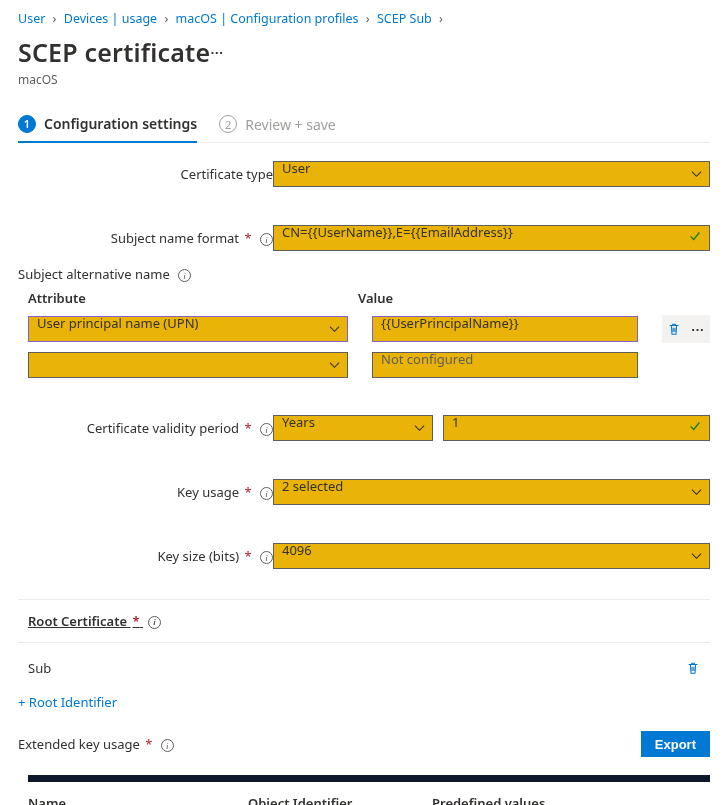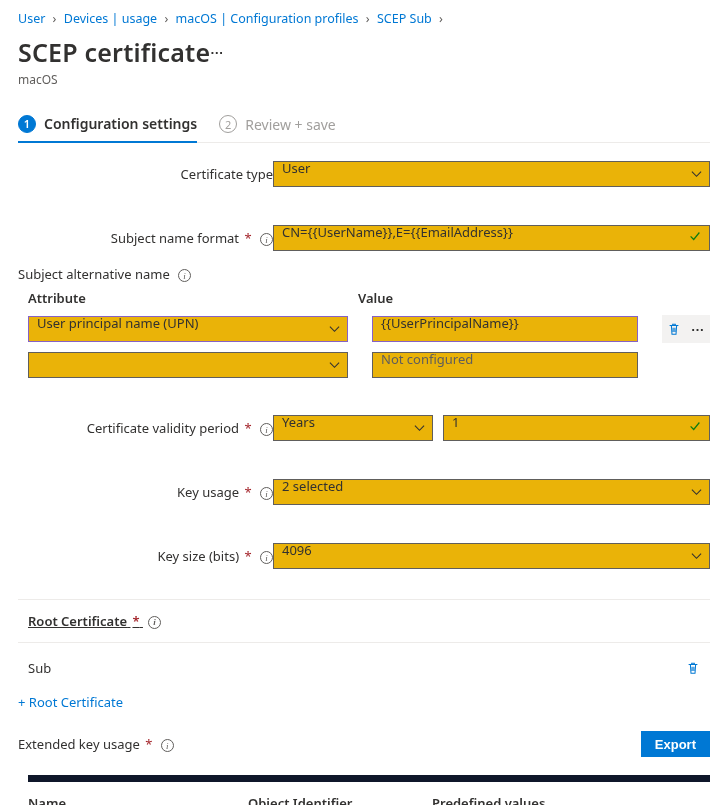--- a/index.html
+++ b/index.html
@@ -338,21 +338,21 @@
       <span class="info">i</span>
     </div>
     <div class="root-item">
       <span>Sub</span>
       <span class="icon-btn delete-icon">
         <svg width="14" height="14" viewBox="0 0 16 16" fill="none" stroke="#0078d4" stroke-width="1.2">
           <path d="M3 4h10M6.5 4V2.5h3V4M5 4l.7 10h4.6L11 4M7 6.5v5M9 6.5v5"></path>
         </svg>
       </span>
     </div>
-    <div class="add-link">+ Root Certificate</div>
+    <div class="add-link">+ Root Identifier</div>
   </div>
 
   <div class="eku-head-row">
     <div>
       <span>Extended key usage</span>
       <span class="req">*</span>
       <span class="info">i</span>
     </div>
     <button class="export-btn">Export</button>
   </div>

